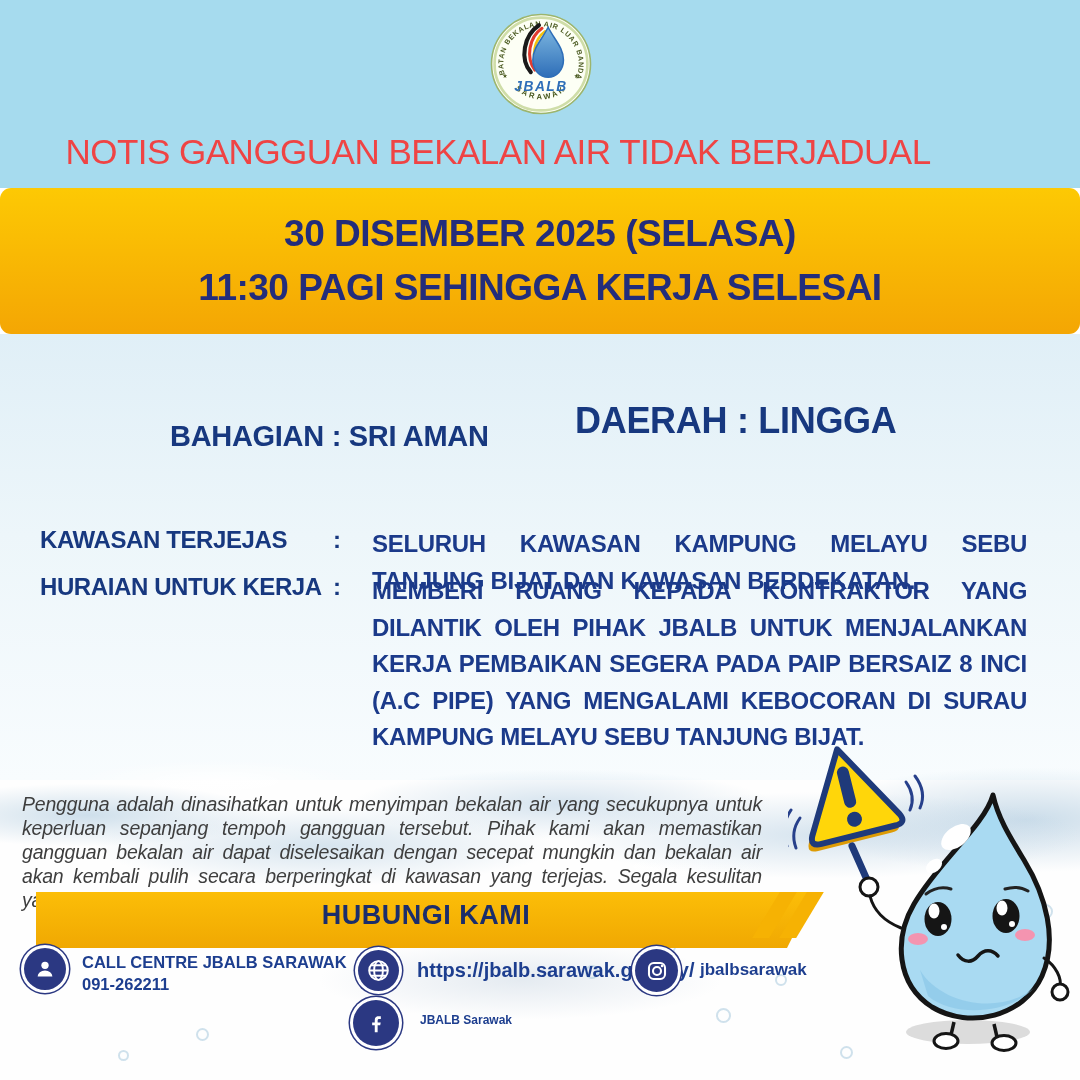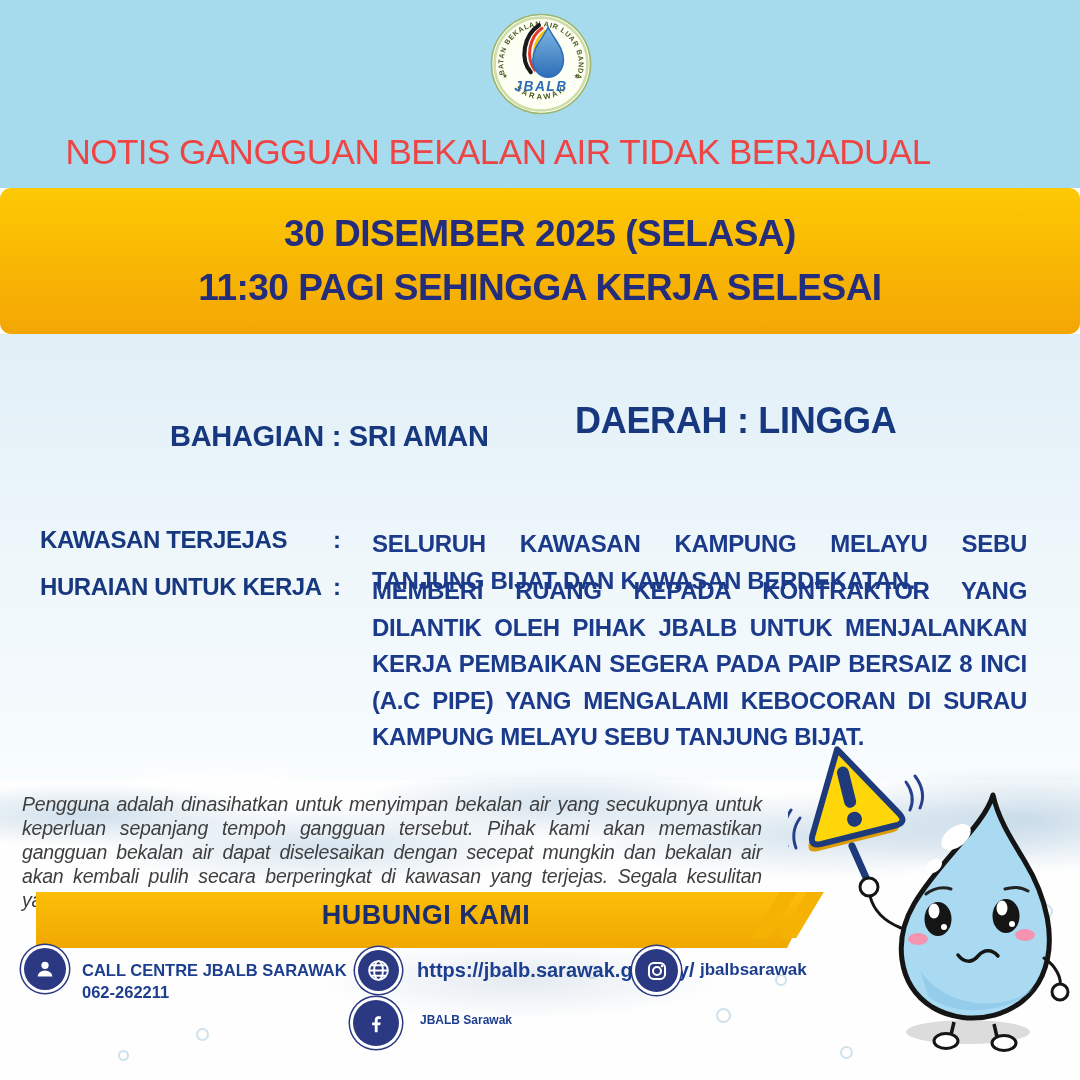--- a/index.html
+++ b/index.html
@@ -76,21 +76,21 @@
   .c-icon{
     position:absolute;border-radius:50%;background:#2b3882;
     display:flex;align-items:center;justify-content:center;
     box-shadow:0 0 0 3px #ffffff,0 0 0 4.5px #2b3882;
   }
   .icon-call{left:24px;top:948px;width:42px;height:42px;}
   .icon-web{left:358px;top:950px;width:41px;height:41px;}
   .icon-ig{left:635px;top:949px;width:43px;height:43px;}
   .icon-fb{left:353px;top:1000px;width:46px;height:46px;}
   .c-text{position:absolute;font-weight:bold;color:#1d3e8f;}
-  .call-text{left:82px;top:951px;font-size:16.5px;line-height:22px;margin-top:8px;}
+  .call-text{left:82px;top:951px;font-size:16.5px;line-height:22px;}
   .web-text{left:417px;top:959px;font-size:20px;}
   .ig-text{left:700px;top:960px;font-size:17px;}
   .fb-text{left:420px;top:1013px;font-size:12px;}
   
   .mascot{position:absolute;left:788px;top:738px;width:292px;height:342px;}
 </style>
 </head>
 <body>
 
 <div class="poster">
@@ -171,21 +171,21 @@
   <div class="stripe stripe2"></div>
 
   <div class="c-icon icon-call">
     <svg viewBox="0 0 24 24" width="26" height="26">
       <circle cx="12" cy="8.6" r="3.4" fill="#ffffff"></circle>
       <path d="M5.2,19 a6.8,5.6 0 0 1 13.6,0 Z" fill="#ffffff"></path>
     </svg>
   </div>
   <div class="c-text call-text">
     <div>CALL CENTRE JBALB SARAWAK</div>
-    <div>062-262211</div>
+    <div>091-262211</div>
   </div>
 
   <div class="c-icon icon-web">
     <svg viewBox="0 0 24 24" width="27" height="27" fill="none" stroke="#ffffff" stroke-width="1.7">
       <circle cx="12" cy="12" r="8.3"></circle>
       <ellipse cx="12" cy="12" rx="3.9" ry="8.3"></ellipse>
       <path d="M3.7,12 H20.3 M5.1,7.4 H18.9 M5.1,16.6 H18.9"></path>
     </svg>
   </div>
   <div class="c-text web-text">https://jbalb.sarawak.gov.my/</div>

